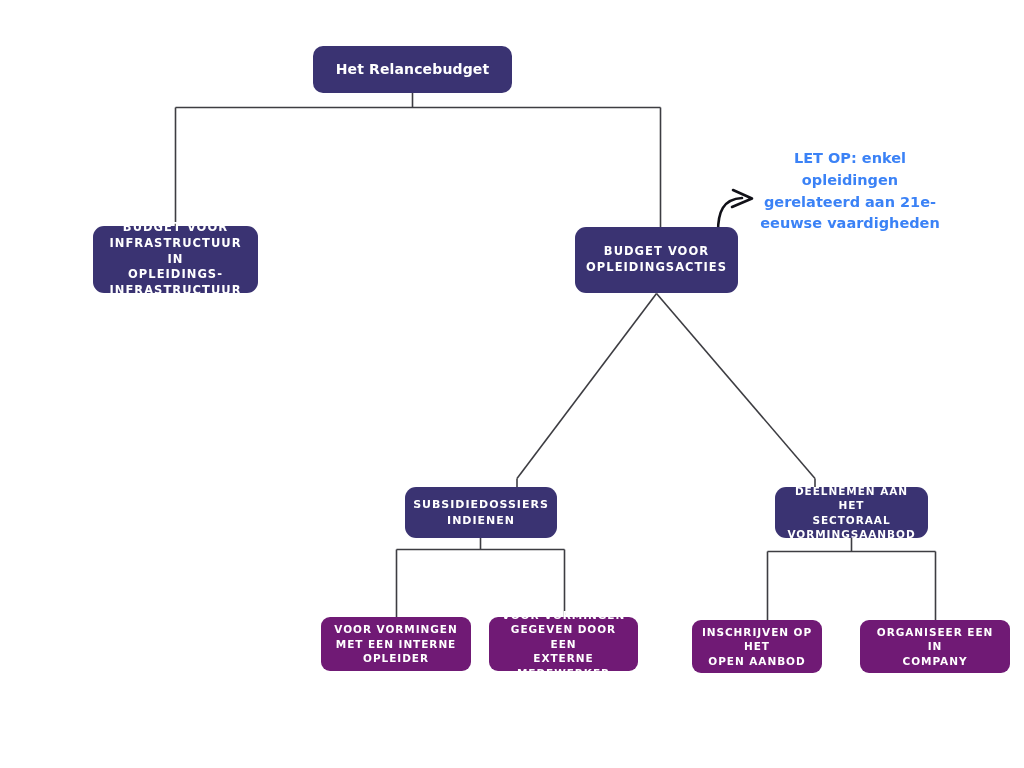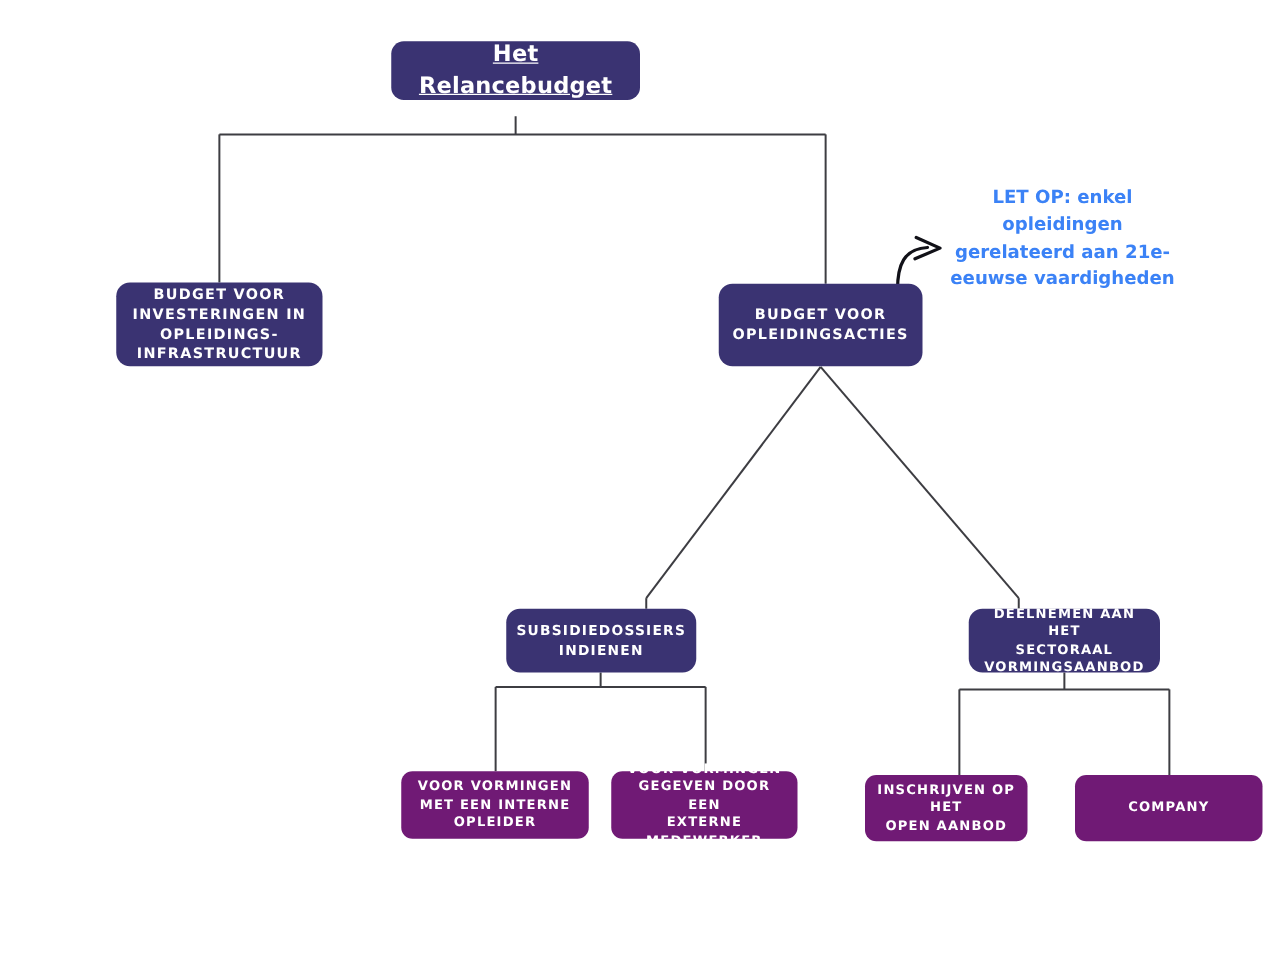--- a/index.html
+++ b/index.html
@@ -39,28 +39,27 @@
     letter-spacing: 0.09em;
     line-height: 1.38;
     font-weight: 700;
     padding: 4px 8px;
   }
   .node.navy { background: #3A3372; }
   .node.pink { background: #701a75; }
 
   .node-root {
     left: 313px;
-    top: 33px;
+    top: 46px;
     width: 199px;
     height: 47px;
     border-radius: 10px;
-    font-size: 18px;
+    font-size: 14px;
     letter-spacing: 0.01em;
     text-transform: none;
-    text-decoration: underline;
   }
   .node-invest {
     left: 93px;
     top: 226px;
     width: 165px;
     height: 67px;
     font-size: 11.5px;
   }
   .node-opleidings {
     left: 575px;
@@ -165,21 +164,21 @@
     </g>
   </svg>
 
   <div class="node navy node-root">
     <span>Het Relancebudget</span>
   </div>
 
   <div class="node navy node-invest">
     <div>
       <span>BUDGET VOOR</span>
-      <span>INVESTERINGEN IN</span>
+      <span>INFRASTRUCTUUR IN</span>
       <span>OPLEIDINGS-</span>
       <span>INFRASTRUCTUUR</span>
     </div>
   </div>
 
   <div class="node navy node-opleidings">
     <div>
       <span>BUDGET VOOR</span>
       <span>OPLEIDINGSACTIES</span>
     </div>
@@ -218,20 +217,21 @@
 
   <div class="node pink node-open">
     <div>
       <span>INSCHRIJVEN OP HET</span>
       <span>OPEN AANBOD</span>
     </div>
   </div>
 
   <div class="node pink node-incompany">
     <div>
+      <span>ORGANISEER EEN IN</span>
       <span>COMPANY</span>
     </div>
   </div>
 
   <div class="annotation">
     <span>LET OP: enkel</span>
     <span>opleidingen gerelateerd</span>
     <span>aan 21e-eeuwse</span>
     <span>vaardigheden</span>
   </div>

